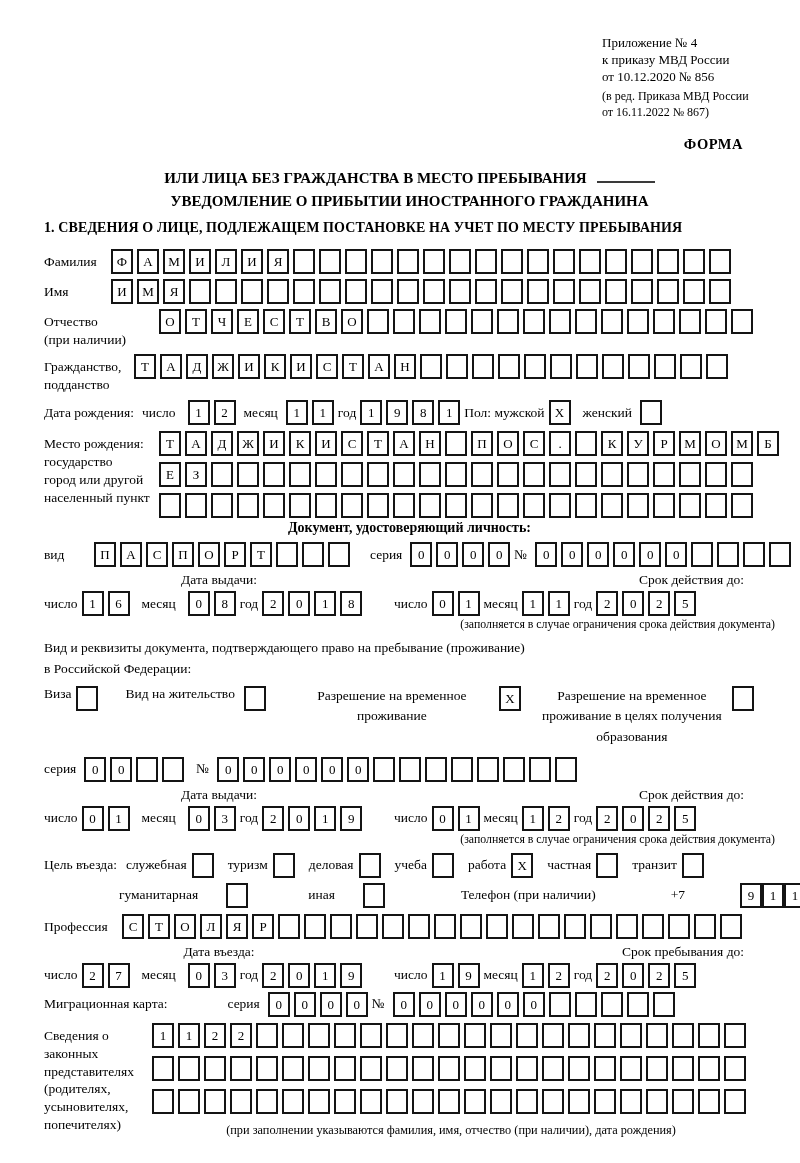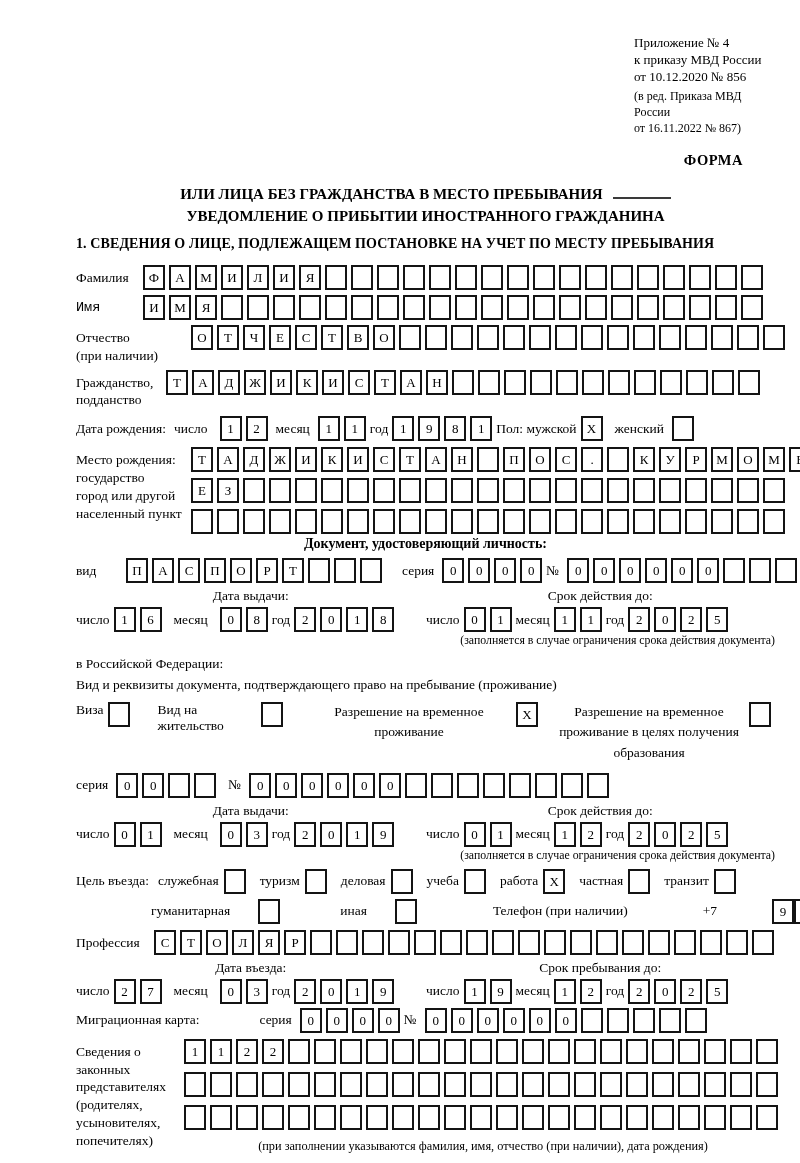--- a/index.html
+++ b/index.html
@@ -1,18 +1,18 @@
 <!DOCTYPE html>
 <html><head>
 <meta charset="utf-8">
 <style>
   html,body{margin:0;padding:0;background:#fff;}
   .page{
     width:800px;height:1163px;box-sizing:border-box;
-    padding:34px 25px 10px 76px;
+    padding:34px 25px 10px 44px;
     background:#fff;color:#000;
     font-family:"Liberation Serif","DejaVu Serif",serif;
     overflow:hidden;position:relative;
   }
   
   .appendix{margin-left:558px;font-size:13px;line-height:1.32;}
   .appendix .small{font-size:12px;}
   .appendix .gap-top{margin-top:4px;}
   .form-label{ text-align:right;padding-right:32px;font-weight:bold;font-size:14.5px;margin-top:15px;letter-spacing:.5px;}
   
@@ -33,21 +33,21 @@
   .flabel{font-size:13.5px;line-height:1.32;flex:none;padding-top:4px;}
   .inline-row{display:flex;align-items:center;font-size:13.5px;margin-bottom:5px;flex-wrap:nowrap;}
   .inline-row .t{flex:none;}
   .sp4{width:4px;flex:none;} .sp8{width:8px;flex:none;} .sp12{width:12px;flex:none;}
   .sp16{width:16px;flex:none;} .sp24{width:24px;flex:none;} .sp30{width:30px;flex:none;}
   .center-bold{text-align:center;font-weight:bold;font-size:14px;margin:2px 0 6px 0;}
   
   .dates{margin-bottom:4px;}
   .dates .heads{display:flex;font-size:13.5px;}
   .dates .heads .h-l{width:350px;text-align:center;}
-  .dates .heads .h-r{width:350px;text-align:center;}
+  .dates .heads .h-r{width:350px;text-align:right;}
   .dates .vals{display:flex;align-items:center;font-size:13.5px;margin-top:3px;}
   .dgroup{display:flex;align-items:center;}
   .dates .v-l{width:350px;}
   .note-right{font-size:11.8px;text-align:right;white-space:nowrap;margin:1px 0 6px 0;}
   .para{font-size:13.5px;line-height:1.55;margin:4px 0 2px 0;}
   
   .cbrow{display:flex;align-items:flex-start;font-size:13.5px;margin:6px 0 10px 0;}
   .cb-item{display:flex;align-items:flex-start;}
   .cb-text-c{text-align:center;line-height:1.5;}
   .cb-box-top{margin-left:9px;margin-top:0;}
@@ -104,21 +104,21 @@
         <span class="cbox"></span>
         <span class="cbox"></span>
         <span class="cbox"></span>
         <span class="cbox"></span>
         <span class="cbox"></span>
         <span class="cbox"></span>
       </div>
   </div>
 
   <div class="row">
-    <div class="flabel" style="width:67px;font-family:Liberation Mono, monospace;">Имя</div>
+    <div class="flabel" style="width:67px;">Имя</div>
     <div class="boxes">
         <span class="cbox">И</span>
         <span class="cbox">М</span>
         <span class="cbox">Я</span>
         <span class="cbox"></span>
         <span class="cbox"></span>
         <span class="cbox"></span>
         <span class="cbox"></span>
         <span class="cbox"></span>
         <span class="cbox"></span>
@@ -418,22 +418,22 @@
             <span class="cbox">0</span>
             <span class="cbox">2</span>
             <span class="cbox">5</span>
           </span>
       </div>
     </div>
     <div class="note-right">(заполняется в случае ограничения срока действия документа)</div>
   </div>
 
   <div class="para">
+    <div>Вид и реквизиты документа, подтверждающего право на пребывание (проживание)</div>
     <div>в Российской Федерации:</div>
-    <div>Вид и реквизиты документа, подтверждающего право на пребывание (проживание)</div>
   </div>
 
   <div class="cbrow">
     <div class="cb-item">
       <span class="t">Виза</span>
       <span class="boxes cb-box-top" style="margin-left:4px;">
           <span class="cbox"></span>
         </span>
     </div>
     <span class="sp24"></span>

